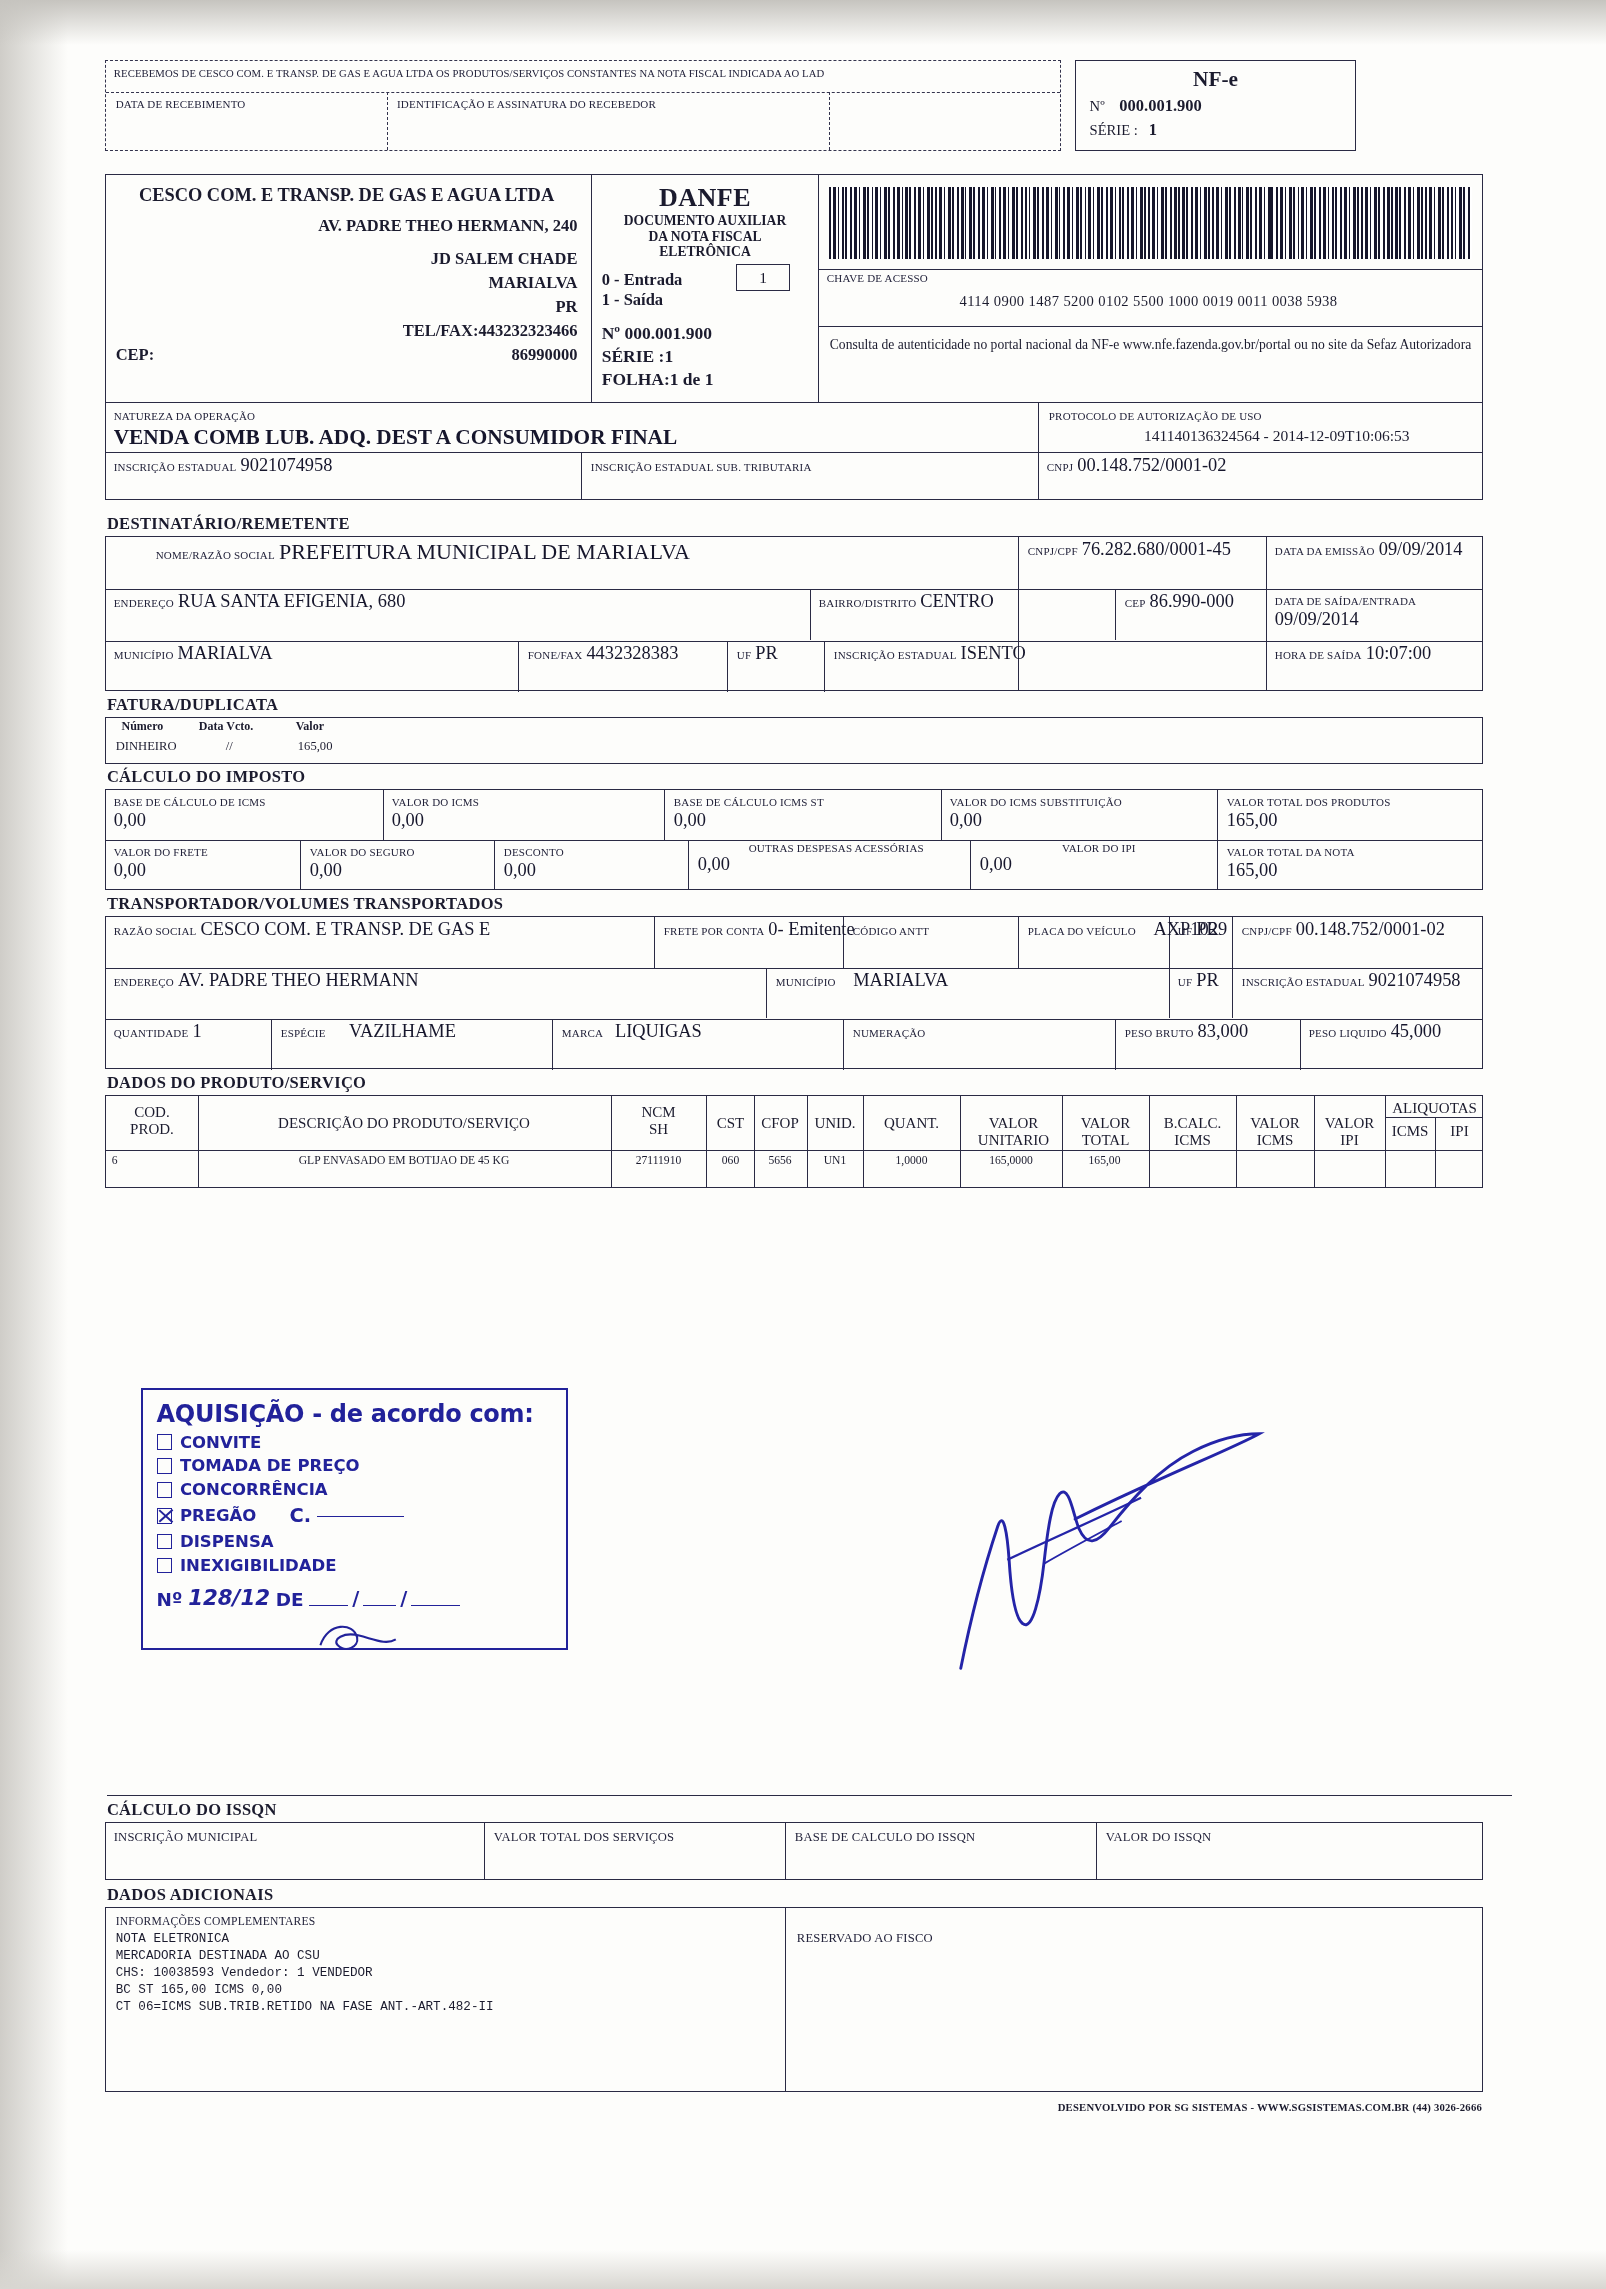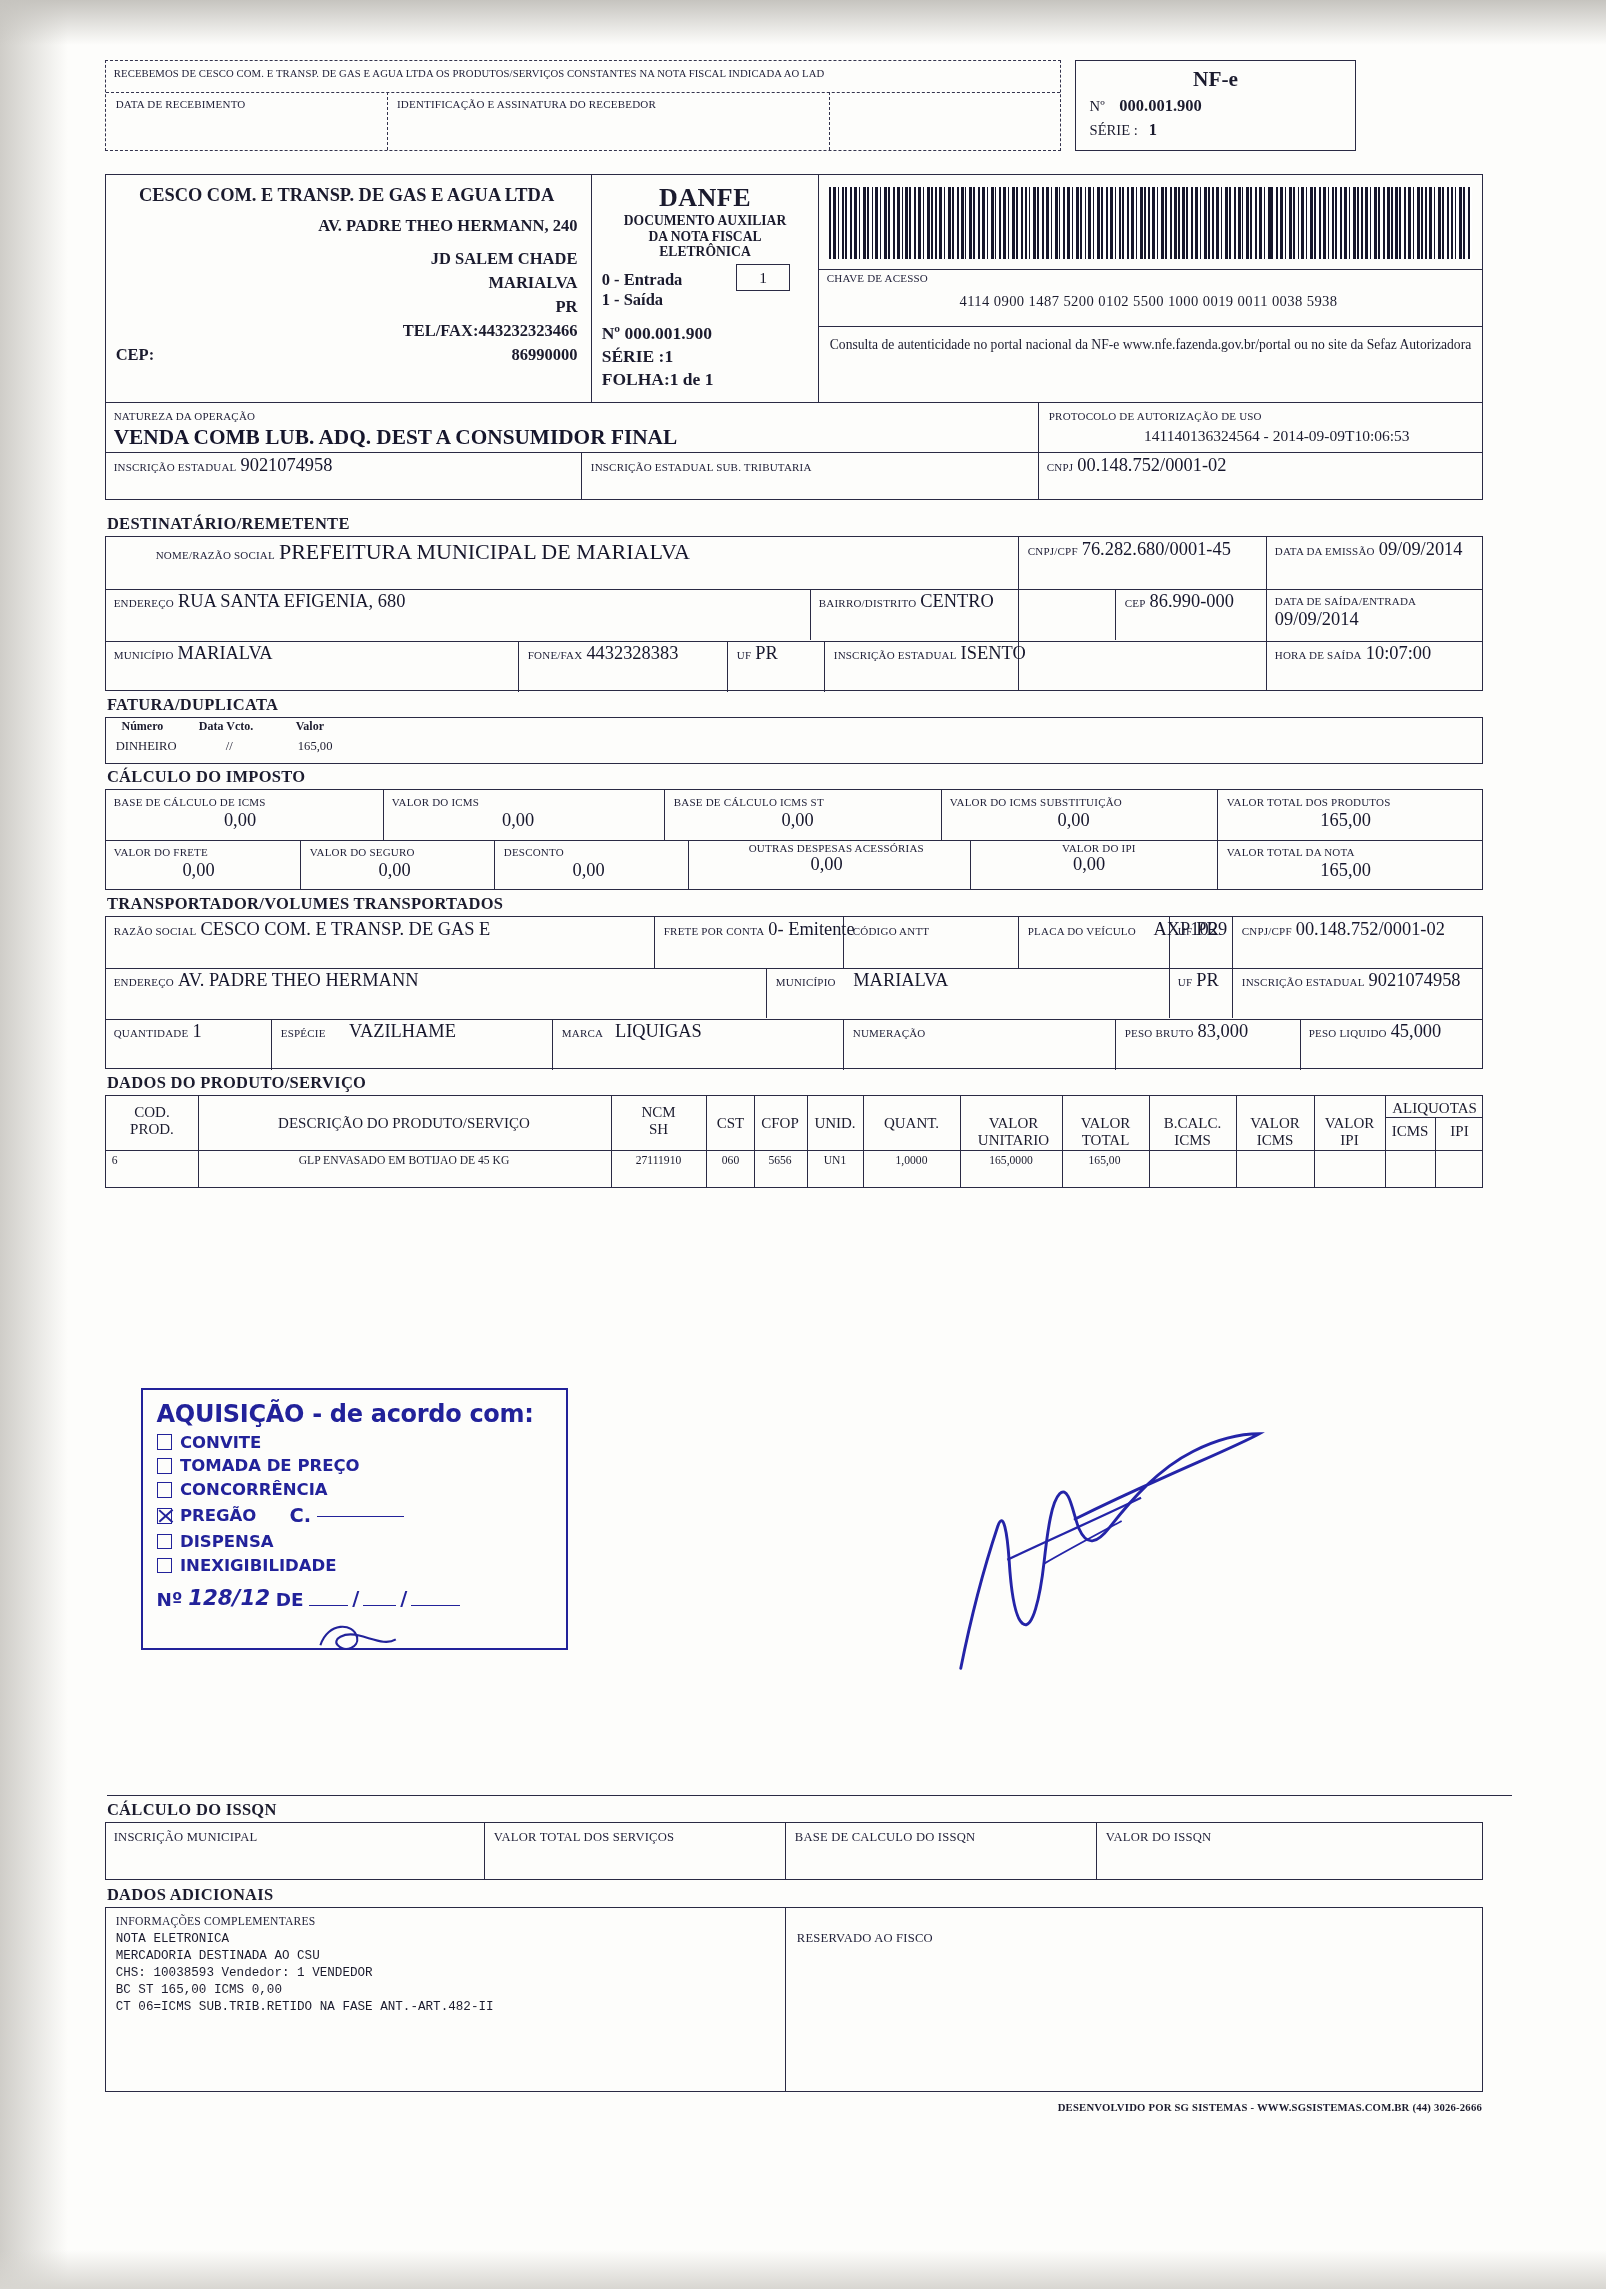--- a/index.html
+++ b/index.html
@@ -53,21 +53,21 @@
     color: #23233b;
     text-transform: uppercase;
   }
   .val {
     font-size: 19.4px;
     color: #16162c;
   }
   .val-sm { font-size: 15.5px; }
   .bold { font-weight: bold; }
   .ctr { text-align: center; }
-  .rt { text-align: center; }
+  .rt { text-align: left; }
   .sect-title {
     font-size: 16.5px;
     font-weight: bold;
     letter-spacing: 0.3px;
     margin: 4.9px 0 1.9px 1.9px;
   }
 
   
   .recibo {
     position: relative;
@@ -284,21 +284,21 @@
       </div>
 
       <div class="nat-row">
         <div class="sp" style="left:932px"></div>
         <div class="cell" style="left:1.9px;top:2.9px;width:922px;">
           <span class="lbl">NATUREZA DA OPERAÇÃO</span>
           <span class="val bold" style="display:block;margin-top:1px;font-size:21.3px">VENDA COMB LUB. ADQ. DEST A CONSUMIDOR FINAL</span>
         </div>
         <div class="cell" style="left:937px;top:2.9px;width:456px;">
           <span class="lbl">PROTOCOLO DE AUTORIZAÇÃO DE USO</span>
-          <span class="val-sm" style="display:block;margin-top:2.9px;text-align:center">141140136324564 -    2014-09-09T10:06:53</span>
+          <span class="val-sm" style="display:block;margin-top:2.9px;text-align:center">141140136324564 -    2014-12-09T10:06:53</span>
         </div>
       </div>
 
       <div class="ie-row">
         <div class="vline" style="left:475px"></div>
         <div class="vline" style="left:932px"></div>
         <div class="cell" style="left:1.9px;top:1.9px;">
           <span class="lbl">INSCRIÇÃO ESTADUAL</span>
           <span class="val">9021074958</span>
         </div>

